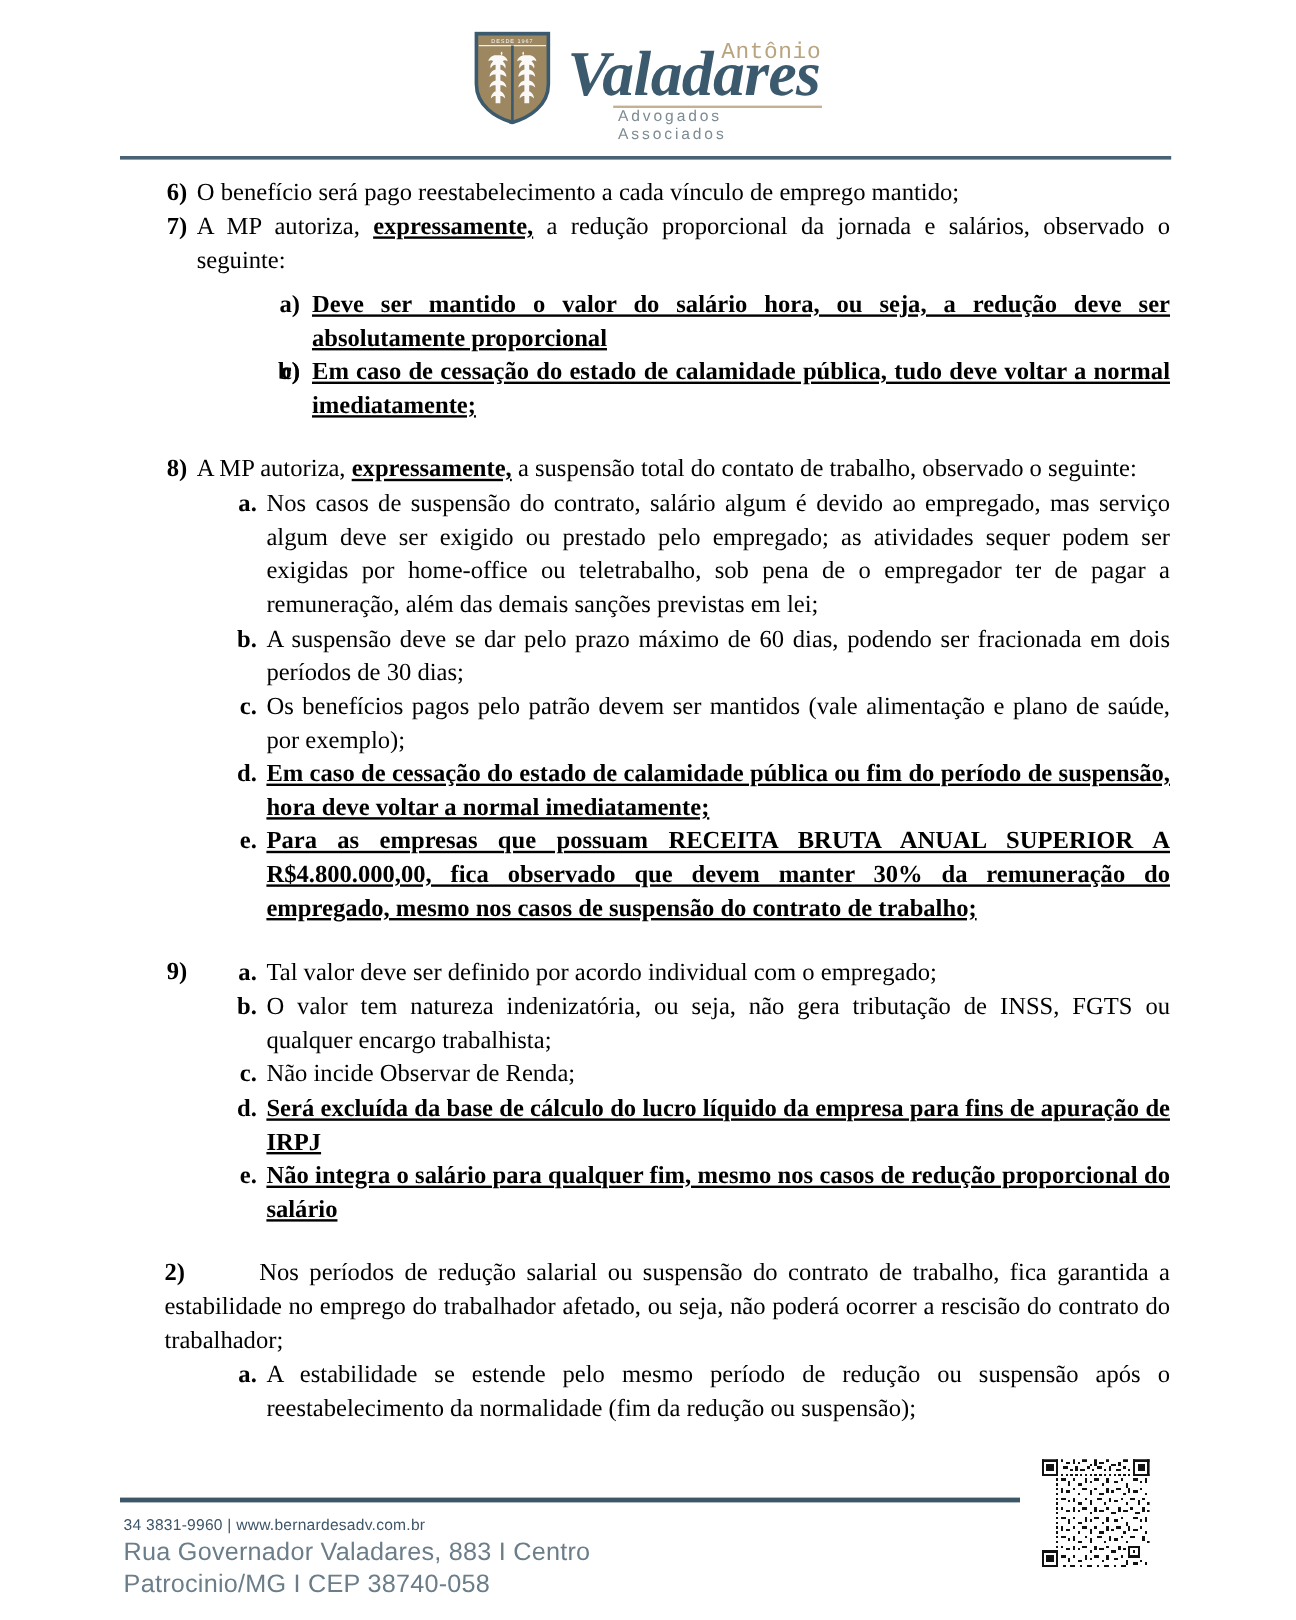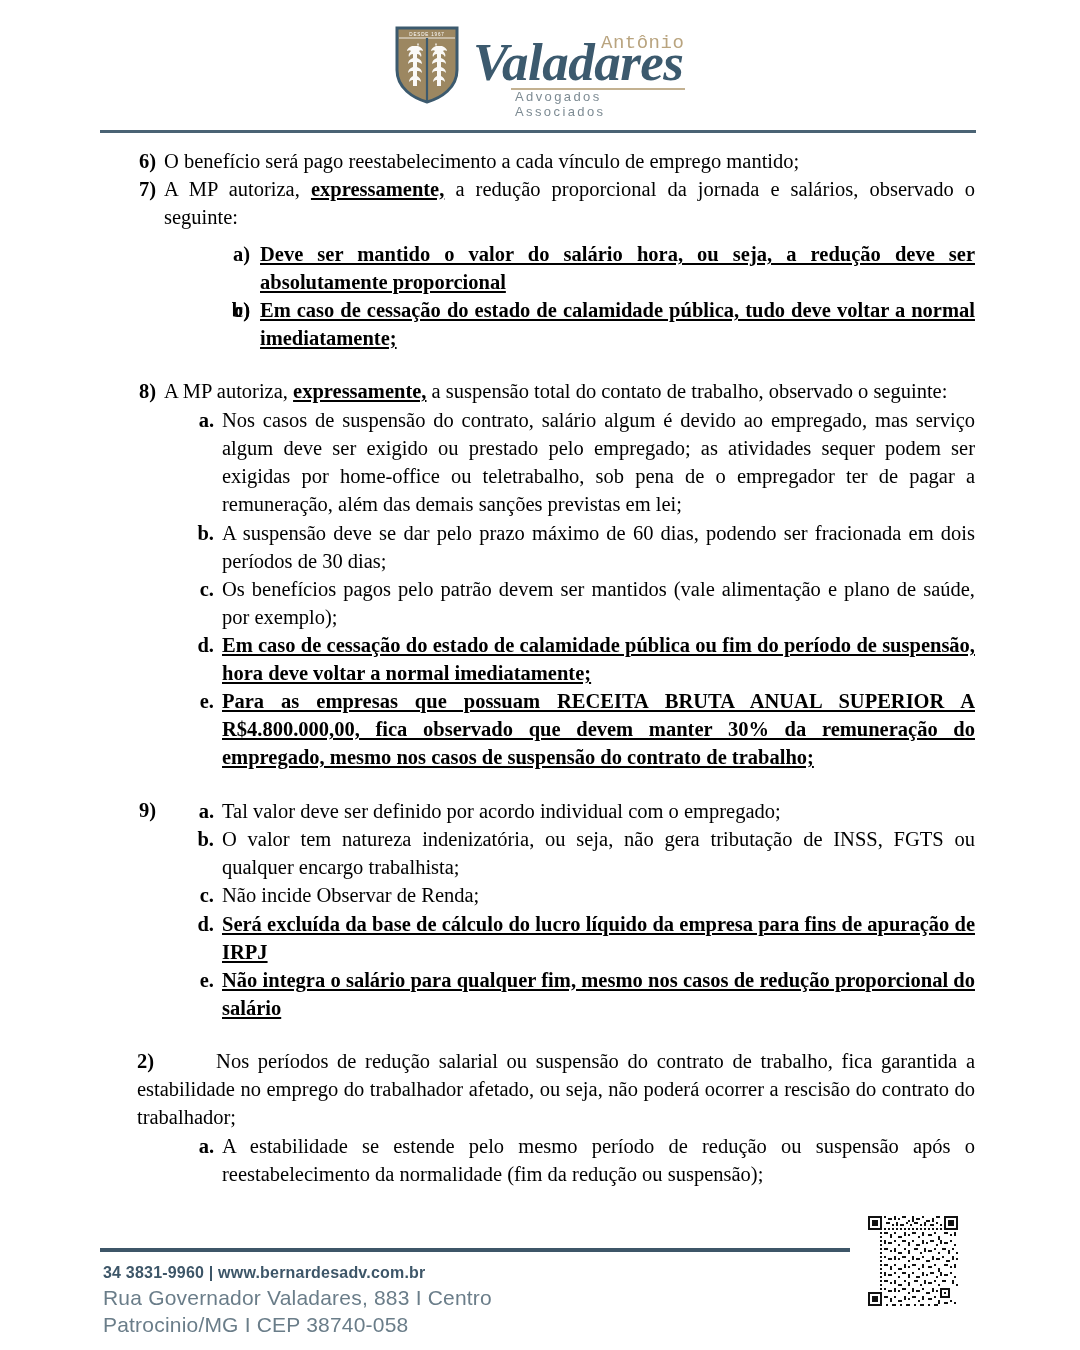--- a/index.html
+++ b/index.html
@@ -194,22 +194,22 @@
     background: #3d5668;
   }
   .footer-text {
     position: absolute;
     left: 103px;
     top: 1262px;
     font-family: "Liberation Sans", sans-serif;
     color: #5a6e7b;
   }
   .f-line1 {
-    font-size: 16px;
-    font-weight: bold;
+    font-size: 13px;
+    font-weight: normal;
     color: #3d5668;
     letter-spacing: 0.2px;
     line-height: 1.35;
   }
   .f-line2, .f-line3 {
     font-size: 21px;
     font-weight: 400;
     color: #6a7d89;
     letter-spacing: 0.2px;
     line-height: 1.32;

